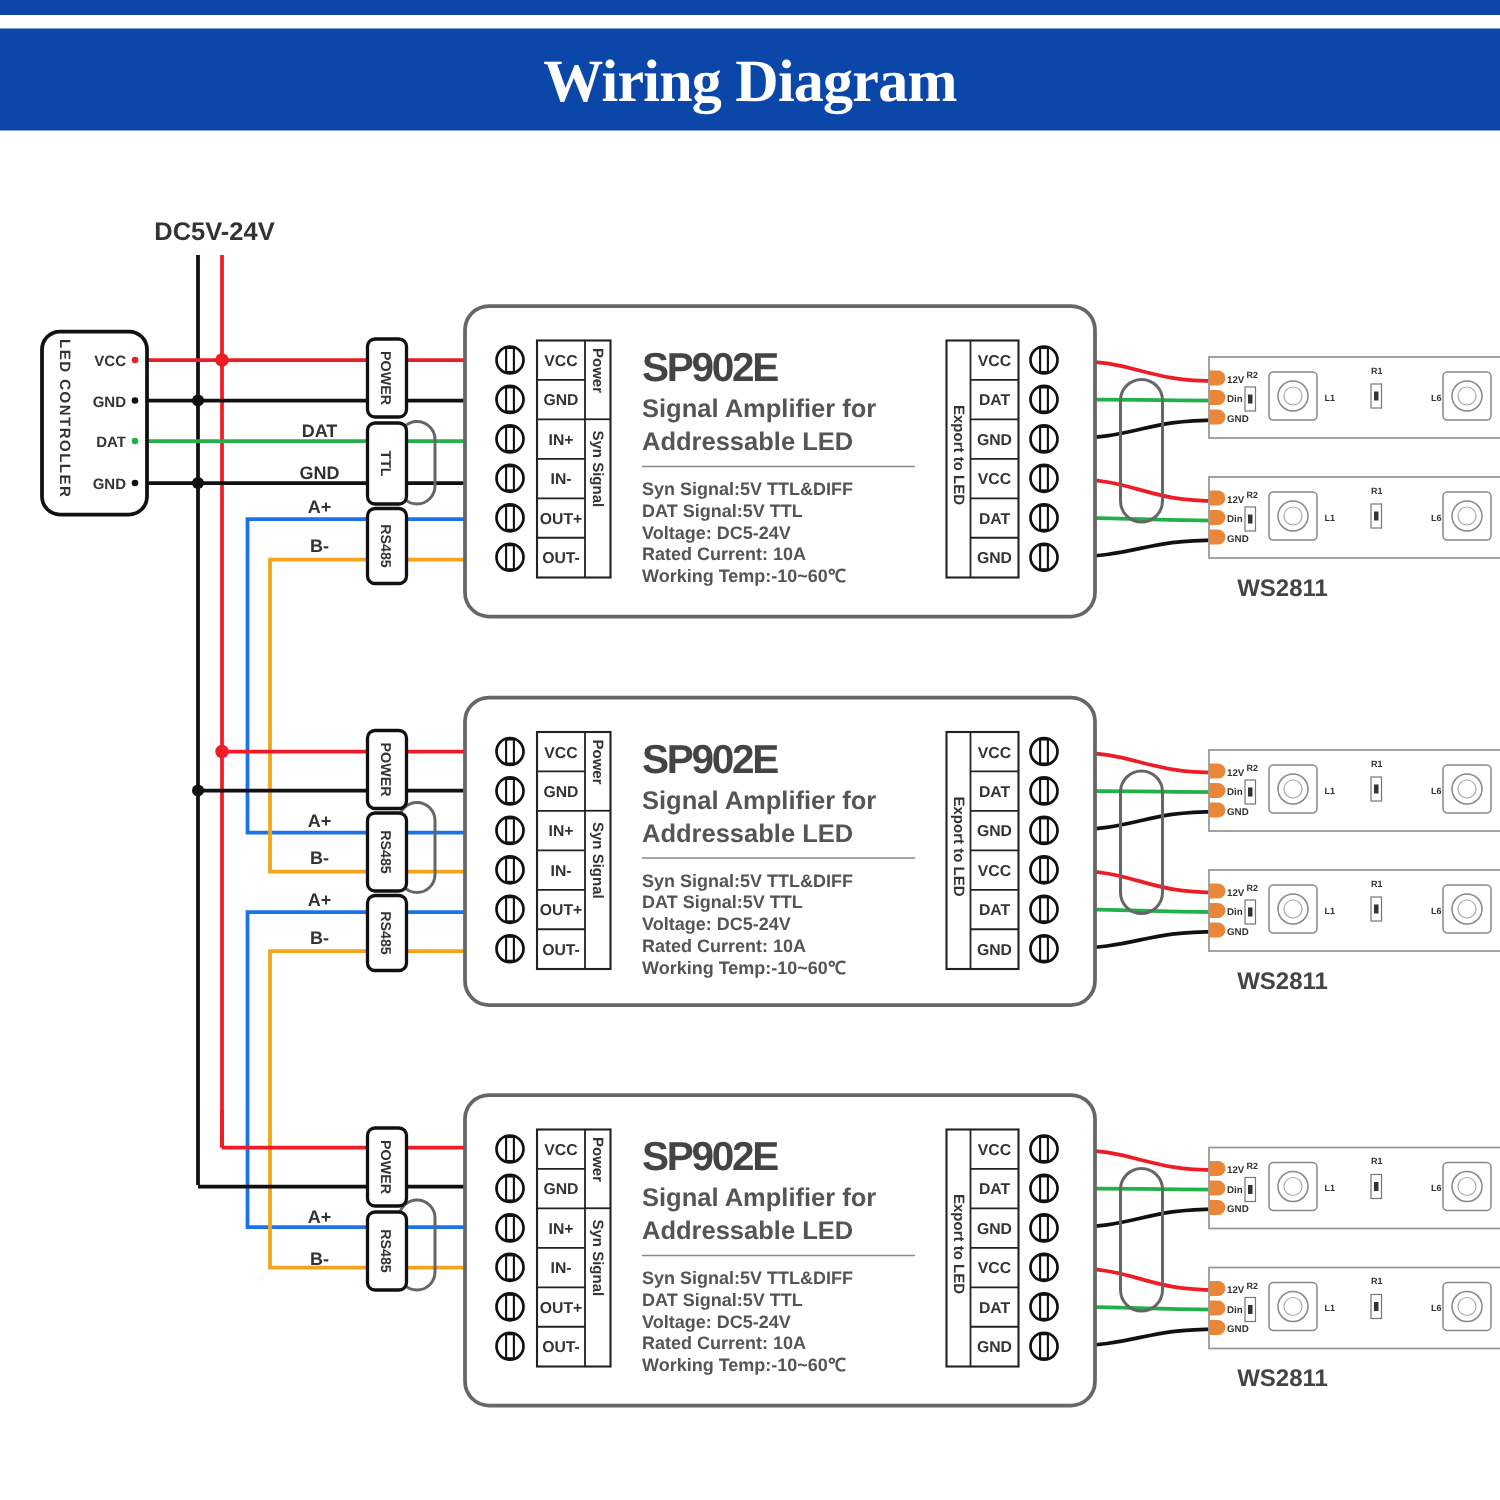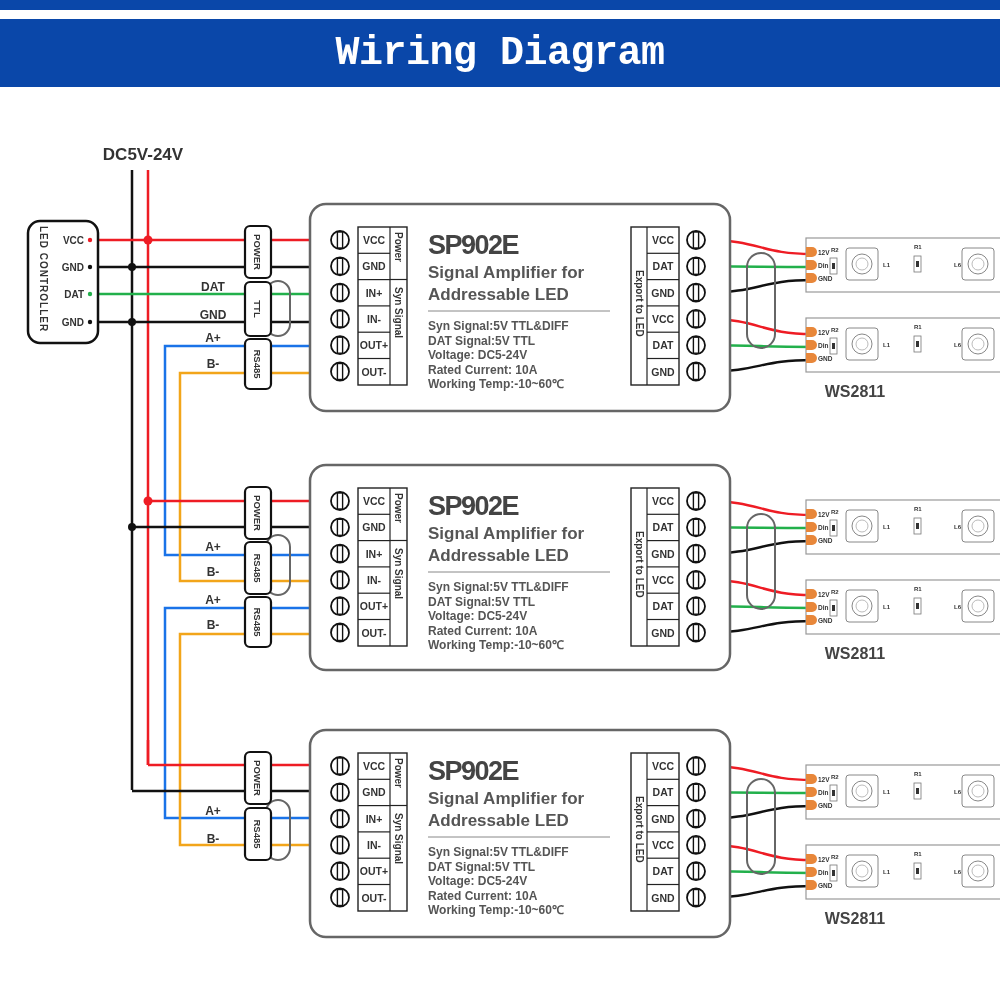--- a/index.html
+++ b/index.html
@@ -1,19 +1,19 @@
 <!DOCTYPE html>
 <html><head>
 <meta charset="utf-8">
 <style>
   html, body { margin: 0; padding: 0; background: #ffffff; }
   body { width: 1000px; height: 1000px; position: relative; overflow: hidden; font-family: "Liberation Sans", sans-serif; }
   .top-strip { position: absolute; left: 0; top: 0; width: 1000px; height: 10px; background: #0a47a9; }
   .title-bar { position: absolute; left: 0; top: 19px; width: 1000px; height: 68px; background: #0a47a9; display: flex; align-items: center; justify-content: center; }
-  .title-bar h1 { margin: 0; color: #ffffff; font-family: Liberation Mono, monospace; font-weight: bold; font-size: 40px; letter-spacing: -0.5px; }
+  .title-bar h1 { margin: 0; color: #ffffff; font-family: Liberation Serif, serif; font-weight: bold; font-size: 40px; letter-spacing: -0.5px; }
   svg#diagram { position: absolute; left: 0; top: 0; }
   .lbl { font-family: "Liberation Sans", sans-serif; font-weight: bold; fill: #333; }
   .sans { font-family: "Liberation Sans", sans-serif; }
 </style>
 </head>
 <body>
 
 <div class="top-strip"></div>
 <div class="title-bar">
   <h1>Wiring Diagram</h1>

